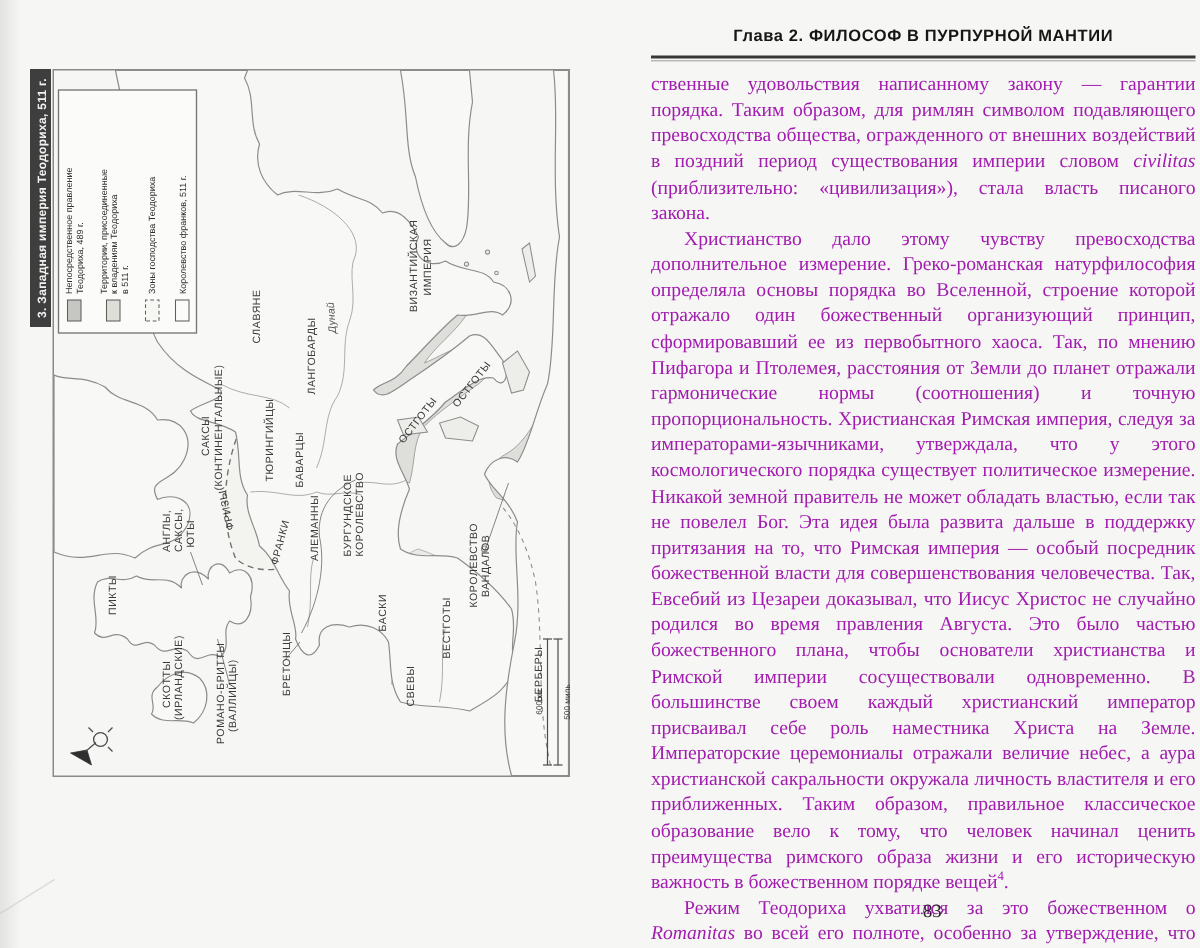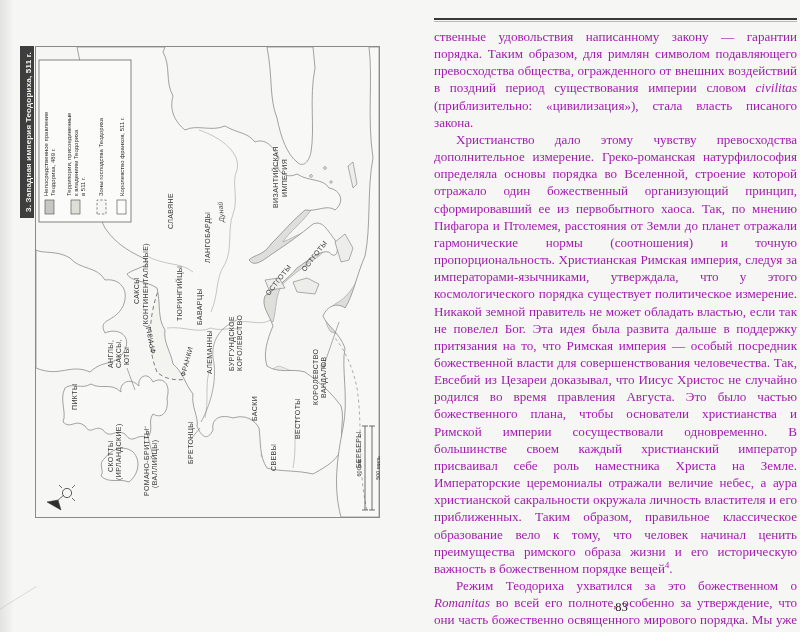--- a/index.html
+++ b/index.html
@@ -189,20 +189,21 @@
           <text x="79" y="265" class="map-label">ВЕСТГОТЫ</text>
           <text x="113" y="283" class="map-label" font-size="6">КОРОЛЕВСТВО</text>
           <text x="120" y="291" class="map-label" font-size="6">ВАНДАЛОВ</text>
           <text x="50" y="326" class="map-label">БЕРБЕРЫ</text>
         </g>
     </svg>
   </div>
 </div>
 
 <div class="right-page">
+  <div class="running-head">Глава 2. ФИЛОСОФ В ПУРПУРНОЙ МАНТИИ</div>
   <div class="head-rule"></div>
   <div class="head-rule2"></div>
   <div class="body-text" id="body-text">
       <p class=""><span>ственные удовольствия написанному закону — гарантии порядка. Таким образом, для римлян символом подавляющего превосходства общества, огражденного от внешних воздействий в поздний период существования империи словом </span><i>civilitas</i><span> (приблизительно: «цивилизация»), стала власть писаного закона.</span></p>
       <p class="indent"><span>Христианство дало этому чувству превосходства дополнительное измерение. Греко-романская натурфилософия определяла основы порядка во Вселенной, строение которой отражало один божественный организующий принцип, сформировавший ее из первобытного хаоса. Так, по мнению Пифагора и Птолемея, расстояния от Земли до планет отражали гармонические нормы (соотношения) и точную пропорциональность. Христианская Римская империя, следуя за императорами-язычниками, утверждала, что у этого космологического порядка существует политическое измерение. Никакой земной правитель не может обладать властью, если так не повелел Бог. Эта идея была развита дальше в поддержку притязания на то, что Римская империя — особый посредник божественной власти для совершенствования человечества. Так, Евсебий из Цезареи доказывал, что Иисус Христос не случайно родился во время правления Августа. Это было частью божественного плана, чтобы основатели христианства и Римской империи сосуществовали одновременно. В большинстве своем каждый христианский император присваивал себе роль наместника Христа на Земле. Императорские церемониалы отражали величие небес, а аура христианской сакральности окружала личность властителя и его приближенных. Таким образом, правильное классическое образование вело к тому, что человек начинал ценить преимущества римского образа жизни и его историческую важность в божественном порядке вещей</span><sup>4</sup><span>.</span></p>
       <p class="indent"><span>Режим Теодориха ухватился за это божественном о </span><i>Romanitas</i><span> во всей его полноте, особенно за утверждение, что они часть божественно освященного мирового порядка. Мы уже видели, как он заявил об этом в письме к Анастасию — это повторяется и во многих других письмах </span></p>
     </div>
 </div>
 <div class="page-number">83</div>
 

